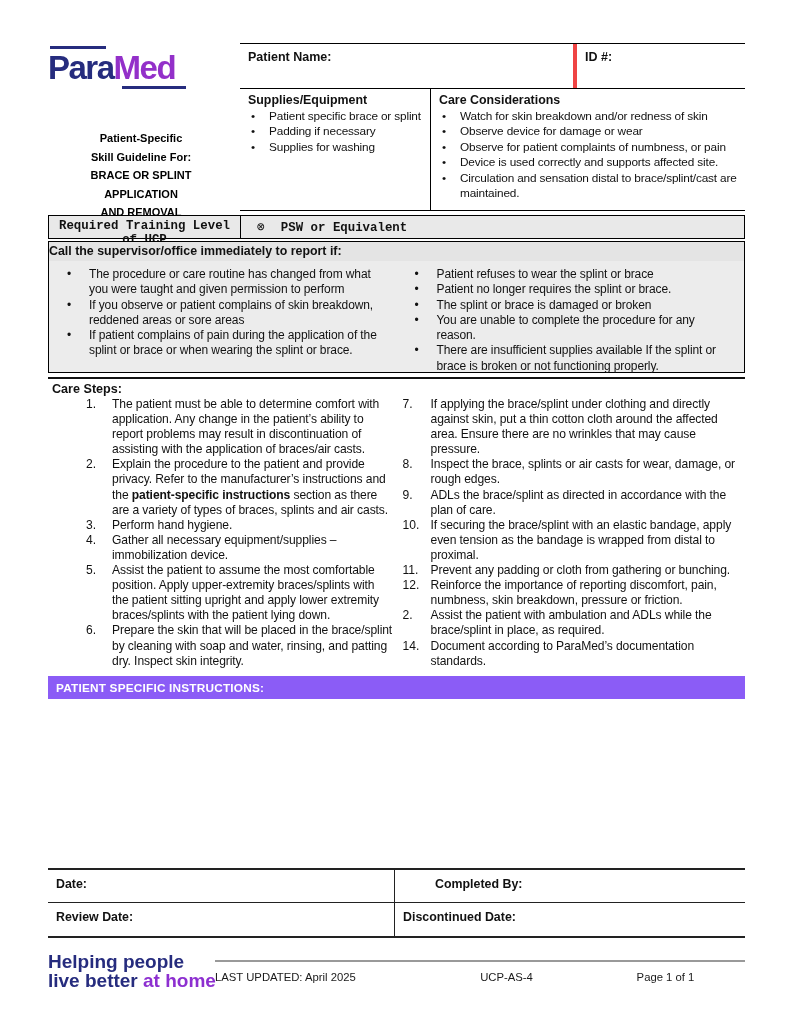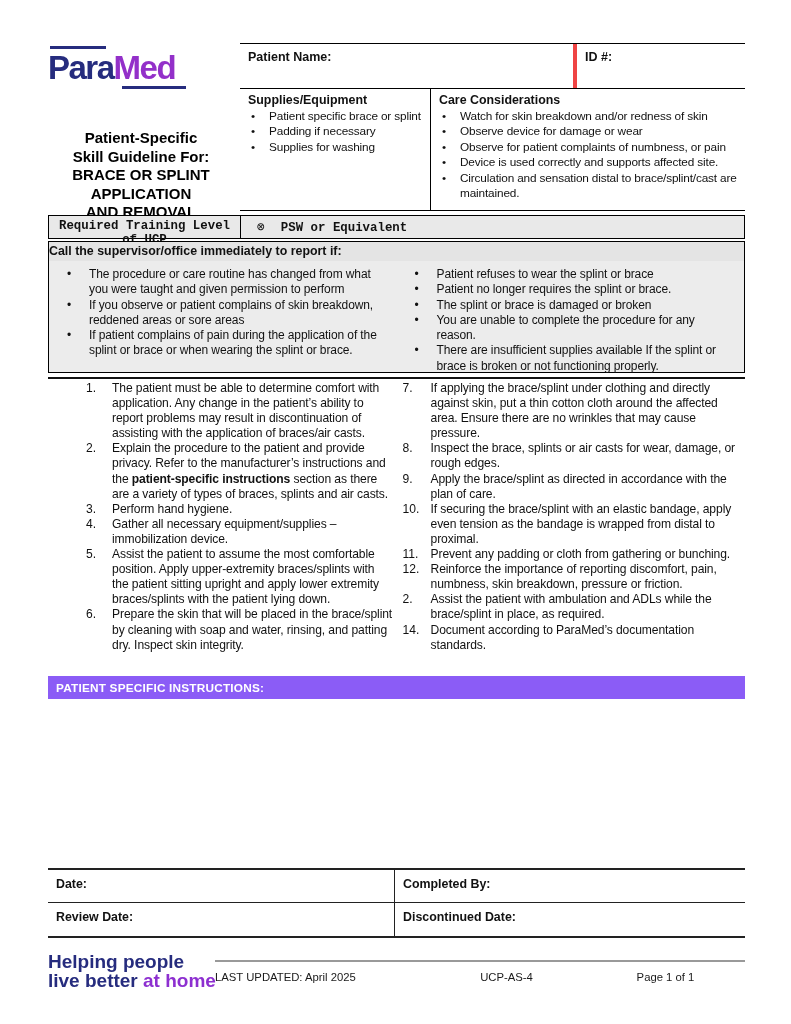--- a/index.html
+++ b/index.html
@@ -13,21 +13,21 @@
   .right-col { width:505px; }
 
   .logo { position:relative; margin-top:3px; }
   .logo-bar-top { width:56px; height:3px; background:#262c7e; margin-left:2px; }
   .logo-text { font-size:33px; font-weight:bold; letter-spacing:-1.5px; line-height:36px; margin-top:1px; }
   .logo-navy { color:#262c7e; }
   .logo-purple { color:#9330c9; }
   .logo-bar-bottom { width:64px; height:3px; background:#262c7e; margin-left:74px; }
 
   .title-block { margin-top:40px; width:186px; text-align:center; font-weight:bold;
-                 font-size:15px; line-height:18.5px; color:#000; }
+                 font-size:11px; line-height:18.5px; color:#000; }
 
   .ht-row1 { display:flex; border-top:1px solid #000; border-bottom:1px solid #000;
              height:46px; box-sizing:border-box; }
   .cell-pn { width:333px; padding:6px 0 0 8px; font-weight:bold; font-size:12.5px; box-sizing:border-box; }
   .cell-id { flex:1; border-left:4px solid #ef4444; padding:6px 0 0 8px; font-weight:bold; font-size:12.5px; box-sizing:border-box; }
 
   .ht-row2 { display:flex; border-bottom:1px solid #000; height:122px; box-sizing:border-box; }
   .cell-sup { width:190px; padding:4px 2px 0 8px; box-sizing:border-box; }
   .cell-cc  { flex:1; border-left:1px solid #000; padding:4px 2px 0 8px; box-sizing:border-box; }
   .box-title { font-weight:bold; font-size:12.4px; margin-bottom:2px; }
@@ -66,21 +66,21 @@
   .cs-right .num { margin-left:6px; width:28px; flex-shrink:0; }
 
   
   #psi-bar { left:48px; top:676px; width:697px; height:23px; background:#8b5cf6;
              color:#fff; font-weight:bold; font-size:11.8px; letter-spacing:0.2px;
              padding:5px 0 0 8px; box-sizing:border-box; }
 
   
   #bottom-table { left:48px; top:868px; width:697px; border-top:2px solid #222; border-bottom:2px solid #222; }
   .bt-row { display:flex; height:33px; box-sizing:border-box; }
-  .bt-row.first { border-bottom:1.5px solid #222; }
+  .bt-row.first { border-bottom:1.5px solid #222;gap:32px; }
   .bt-cell { font-weight:bold; font-size:12.4px; padding:7px 0 0 8px; box-sizing:border-box; }
   .bt-left { width:347px; border-right:1px solid #222; }
   .bt-right { flex:1; }
 
   
   #tagline { left:48px; top:952px; font-weight:bold; font-size:19px; line-height:19px; color:#262c7e; }
   .tag-purple { color:#8d2fd0; }
   #footer-right { left:215px; top:960px; width:530px; border-top:2px solid #999;
                   padding-top:9px; display:flex; font-size:11.3px; color:#1a1a1a; }
   #footer-right .fl { width:40%; text-align:left; }
@@ -199,20 +199,21 @@
           <span class="t">You are unable to complete the procedure for any reason.</span>
         </div>
       <div class="srow">
           <span class="b">•</span>
           <span class="t">There are insufficient supplies available If the splint or brace is broken or not functioning properly.</span>
         </div>
     </div>
   </div>
 
   <div class="abs" id="care-steps">
+    <div class="cs-title">Care Steps:</div>
     <div class="cs-cols">
       <div class="cs-col cs-left">
         <div class="step">
             <span class="num">1.</span>
             <span class="txt">The patient must be able to determine comfort with application. Any change in the patient’s ability to report problems may result in discontinuation of assisting with the application of braces/air casts.</span>
           </div>
         <div class="step">
             <span class="num">2.</span>
             <span class="txt"><span>Explain the procedure to the patient and provide privacy. Refer to the manufacturer’s instructions and the </span><b>patient-specific instructions</b><span> section as there are a variety of types of braces, splints and air casts.</span></span>
           </div>
@@ -237,21 +238,21 @@
         <div class="step">
             <span class="num">7.</span>
             <span class="txt">If applying the brace/splint under clothing and directly against skin, put a thin cotton cloth around the affected area. Ensure there are no wrinkles that may cause pressure.</span>
           </div>
         <div class="step">
             <span class="num">8.</span>
             <span class="txt">Inspect the brace, splints or air casts for wear, damage, or rough edges.</span>
           </div>
         <div class="step">
             <span class="num">9.</span>
-            <span class="txt">Apply the brace/splint as directed in accordance with the plan of care.</span>
+            <span class="txt">ADLs the brace/splint as directed in accordance with the plan of care.</span>
           </div>
         <div class="step">
             <span class="num">10.</span>
             <span class="txt">If securing the brace/splint with an elastic bandage, apply even tension as the bandage is wrapped from distal to proximal.</span>
           </div>
         <div class="step">
             <span class="num">11.</span>
             <span class="txt">Prevent any padding or cloth from gathering or bunching.</span>
           </div>
         <div class="step">

